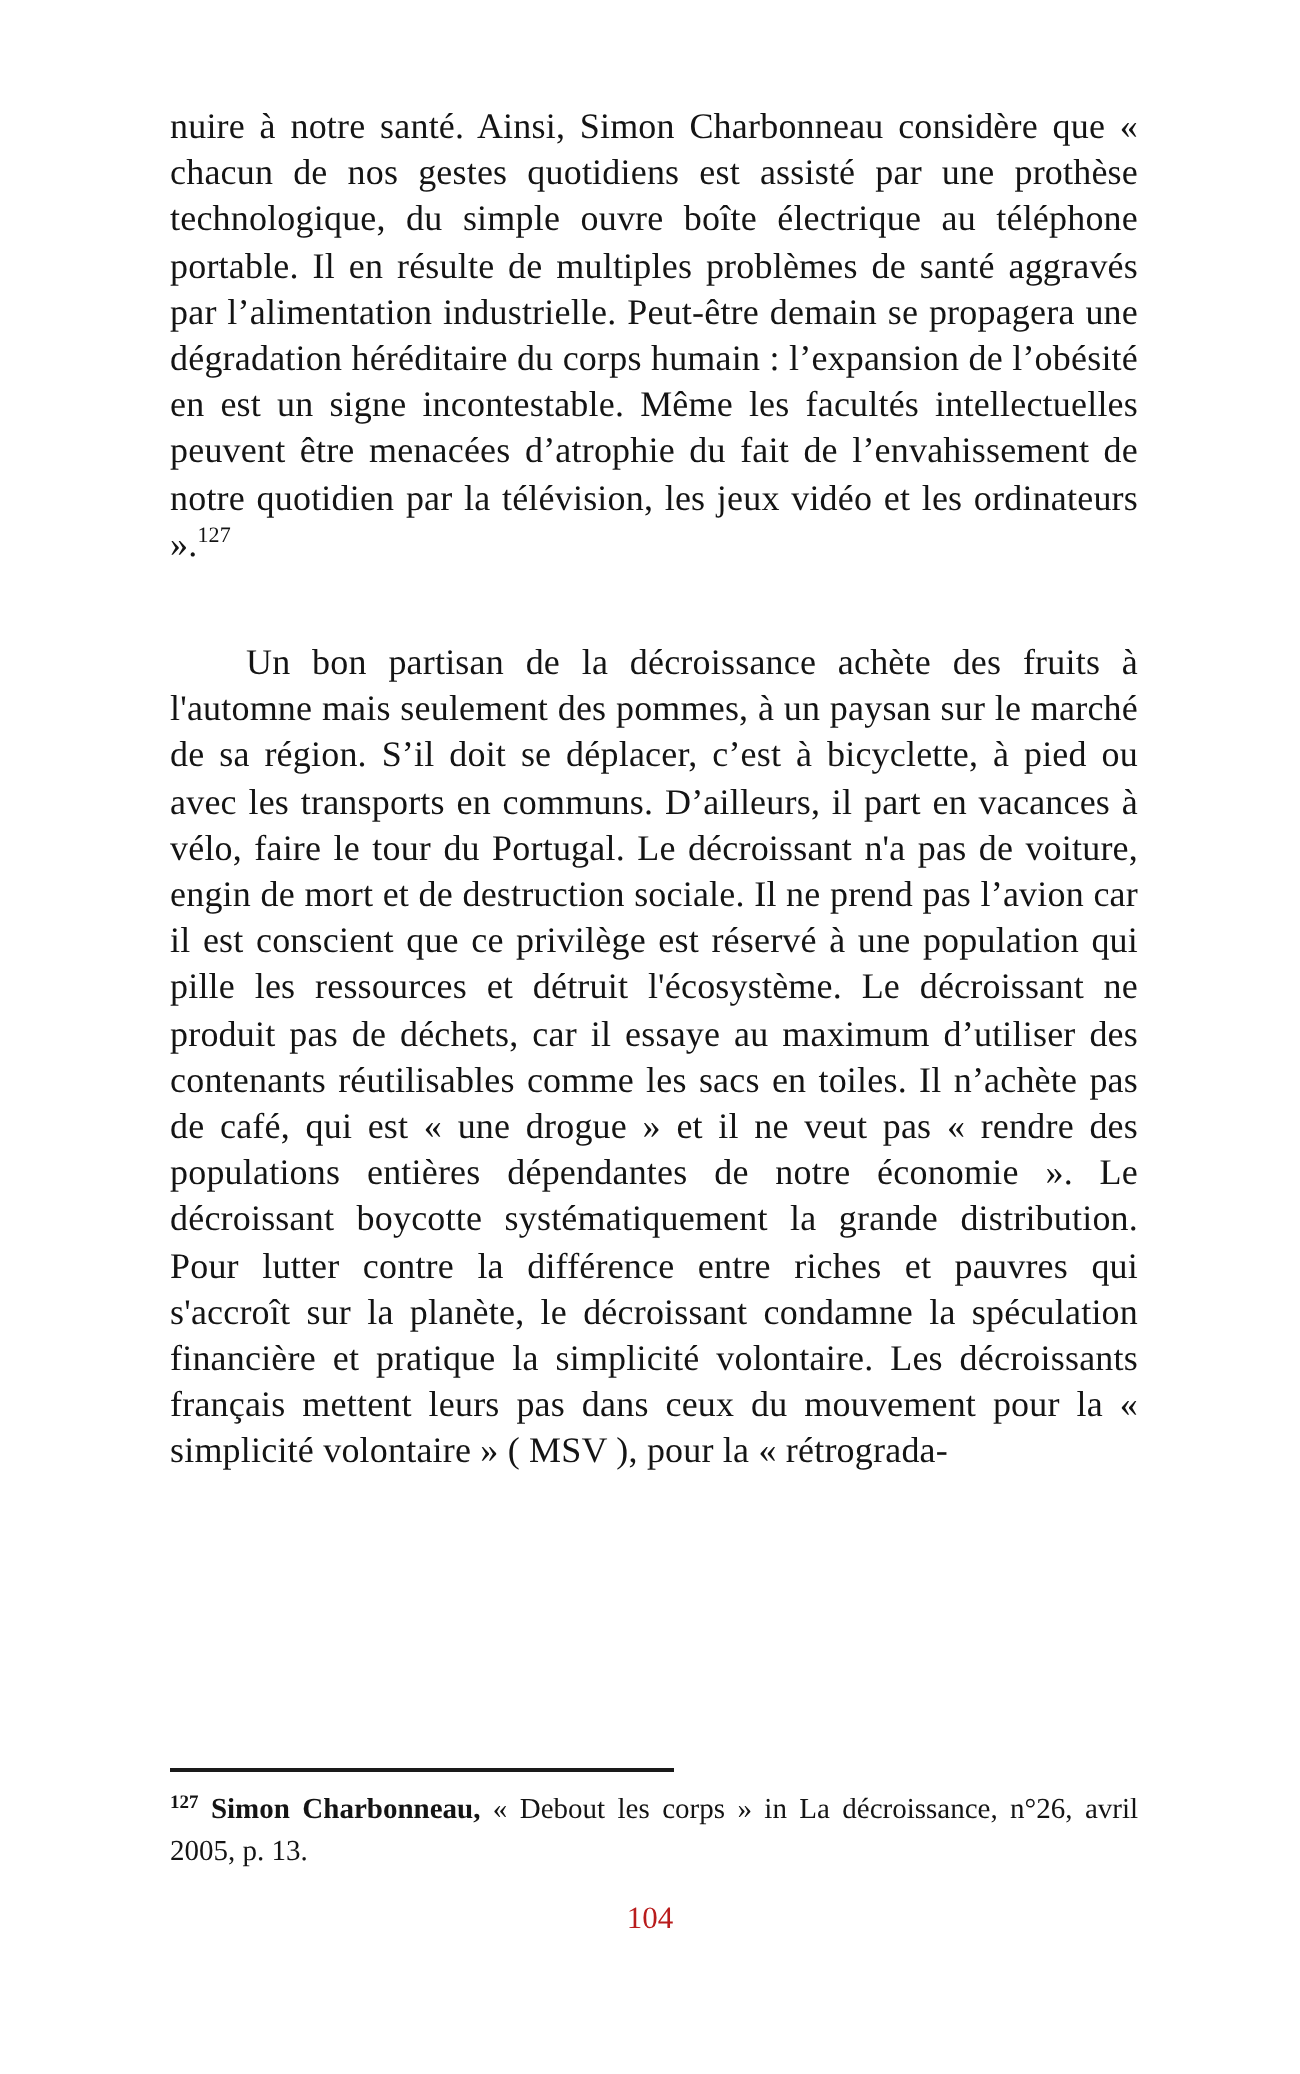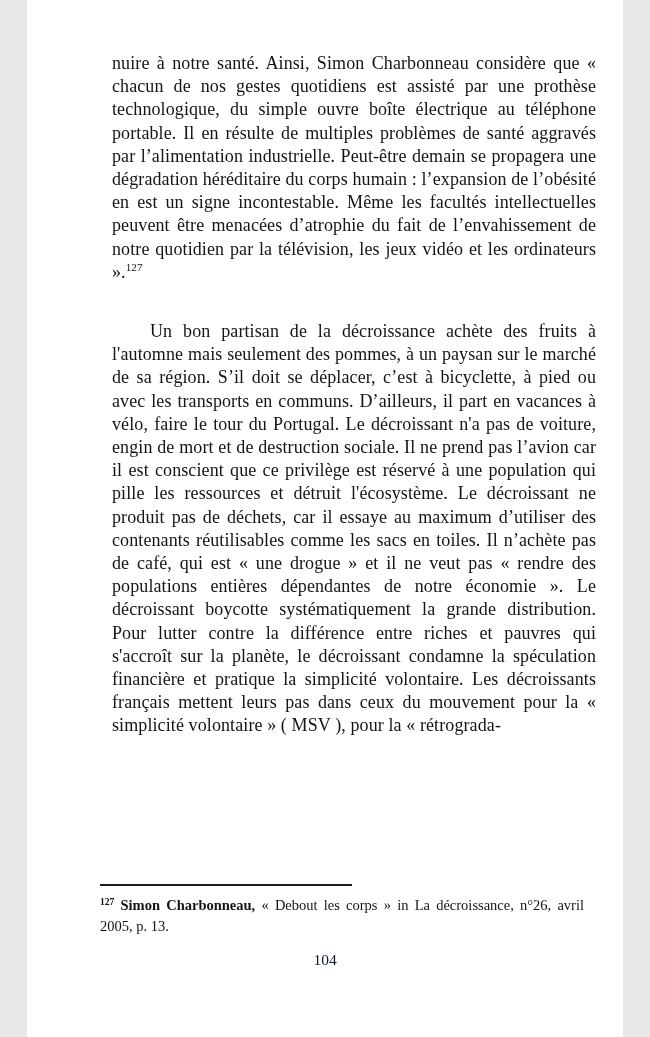--- a/index.html
+++ b/index.html
@@ -2,21 +2,21 @@
 <html><head>
 <meta charset="utf-8">
 <style>
   * { margin: 0; padding: 0; box-sizing: border-box; }
   html, body { background: #e8e8e8; }
   body {
     font-family: "Liberation Serif", "DejaVu Serif", serif;
   }
   .page {
     position: relative;
-    width: 596px;
+    width: 650px;
     height: 1037px;
     margin: 0 auto;
     background: #ffffff;
     color: #141414;
     overflow: hidden;
   }
   .text-block {
     position: absolute;
     top: 52px;
     left: 85px;
@@ -29,21 +29,21 @@
   .para { text-align: justify; }
   .para.second { margin-top: 36px; text-indent: 38px; }
   sup.ref {
     font-size: 11px;
     line-height: 0;
     vertical-align: 7px;
   }
   .footnote-area {
     position: absolute;
     top: 884px;
-    left: 73px;
+    left: 85px;
     width: 484px;
   }
   .footnote-rule {
     width: 252px;
     height: 2px;
     background: #1a1a1a;
     margin-bottom: 9px;
   }
   .footnote {
     font-size: 14.5px;
@@ -57,21 +57,21 @@
     font-weight: bold;
   }
   .footnote b { font-weight: bold; }
   .page-number {
     position: absolute;
     top: 951px;
     left: 0;
     width: 100%;
     text-align: center;
     font-size: 15.5px;
-    color: #0f172a;
+    color: #b91c1c;
   }
 </style>
 </head>
 <body>
 
 <div class="page">
 
   <div class="text-block">
     <p class="para first"><span>nuire à notre santé. Ainsi, Simon Charbonneau considère que « chacun de nos gestes quotidiens est assisté par une prothèse technologique, du simple ouvre boîte électrique au téléphone portable. Il en résulte de multiples problèmes de santé aggravés par l’alimentation industrielle. Peut-être demain se propagera une dégradation héréditaire du corps humain : l’expansion de l’obésité en est un signe incontestable. Même les facultés intellectuelles peuvent être menacées d’atrophie du fait de l’envahissement de notre quotidien par la télévision, les jeux vidéo et les ordinateurs ».</span><sup class="ref">127</sup></p>
     <p class="para second"><span>Un bon partisan de la décroissance achète des fruits à l'automne mais seulement des pommes, à un paysan sur le marché de sa région. S’il doit se déplacer, c’est à bicyclette, à pied ou avec les transports en communs. D’ailleurs, il part en vacances à vélo, faire le tour du Portugal. Le décroissant n'a pas de voiture, engin de mort et de destruction sociale. Il ne prend pas l’avion car il est conscient que ce privilège est réservé à une population qui pille les ressources et détruit l'écosystème. Le décroissant ne produit pas de déchets, car il essaye au maximum d’utiliser des contenants réutilisables comme les sacs en toiles. Il n’achète pas de café, qui est « une drogue » et il ne veut pas « rendre des populations entières dépendantes de notre économie ». Le décroissant boycotte systématiquement la grande distribution. Pour lutter contre la différence entre riches et pauvres qui s'accroît sur la planète, le décroissant condamne la spéculation financière et pratique la simplicité volontaire. Les décroissants français mettent leurs pas dans ceux du mouvement pour la « simplicité volontaire » ( MSV ), pour la « rétrograda-</span></p>

